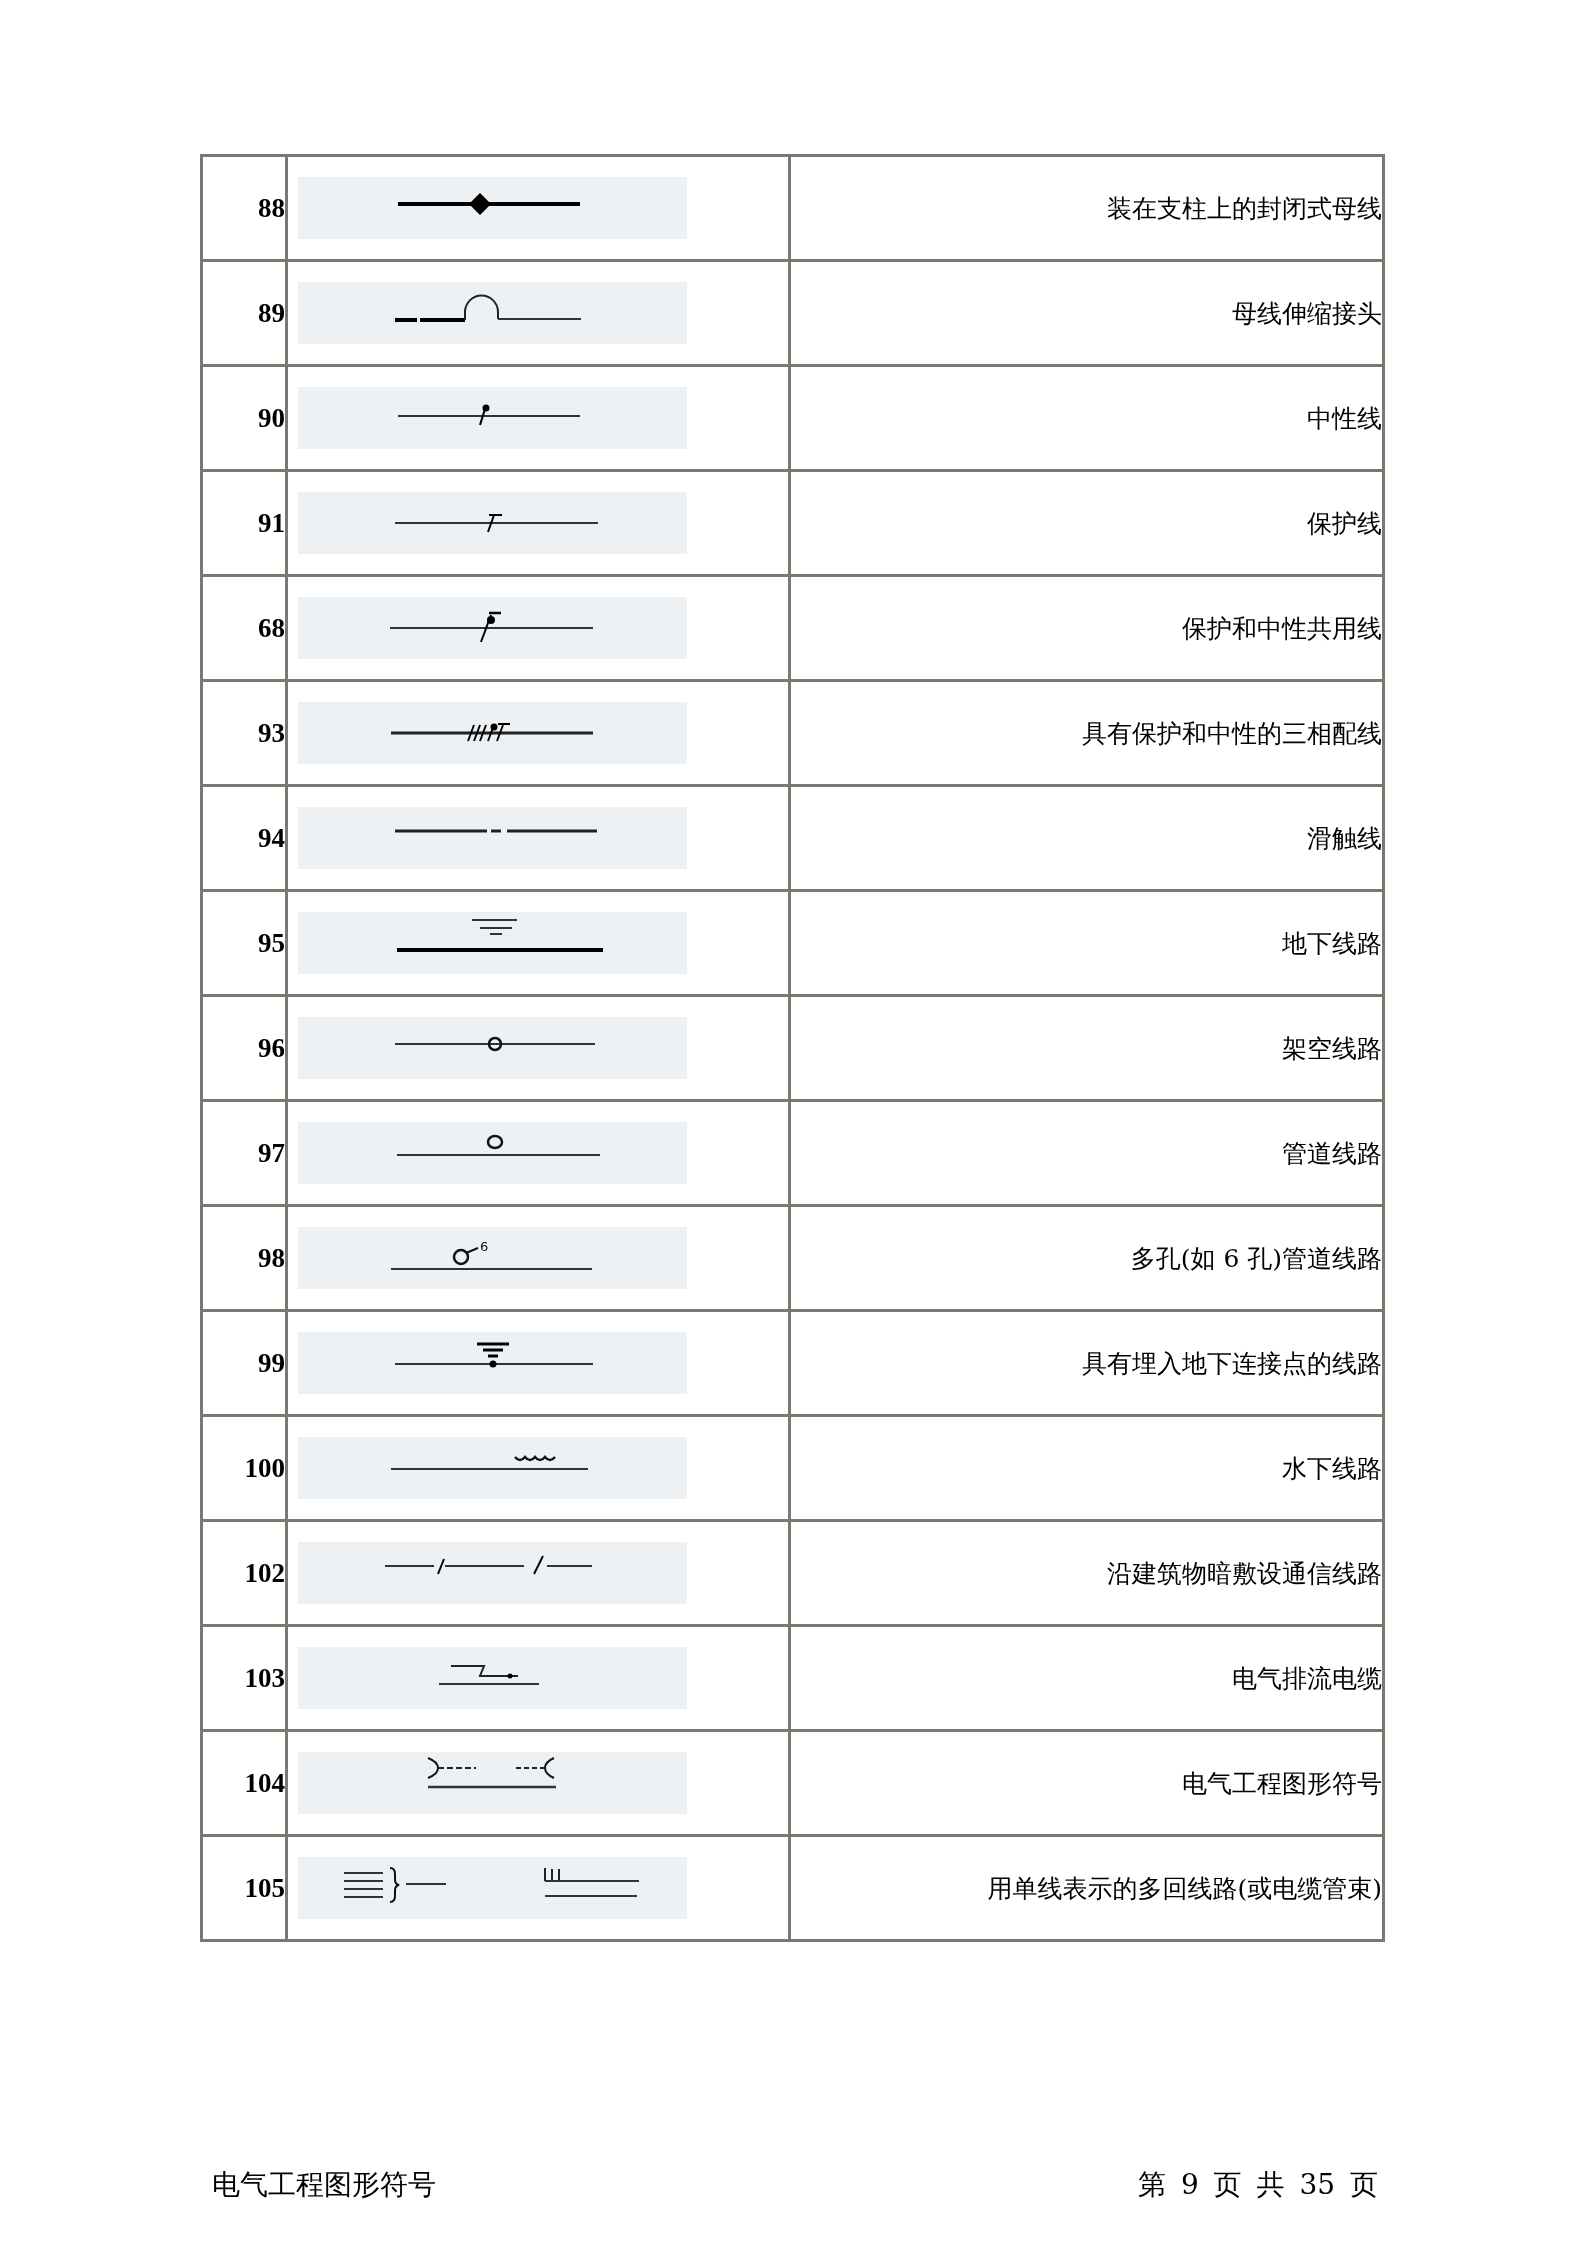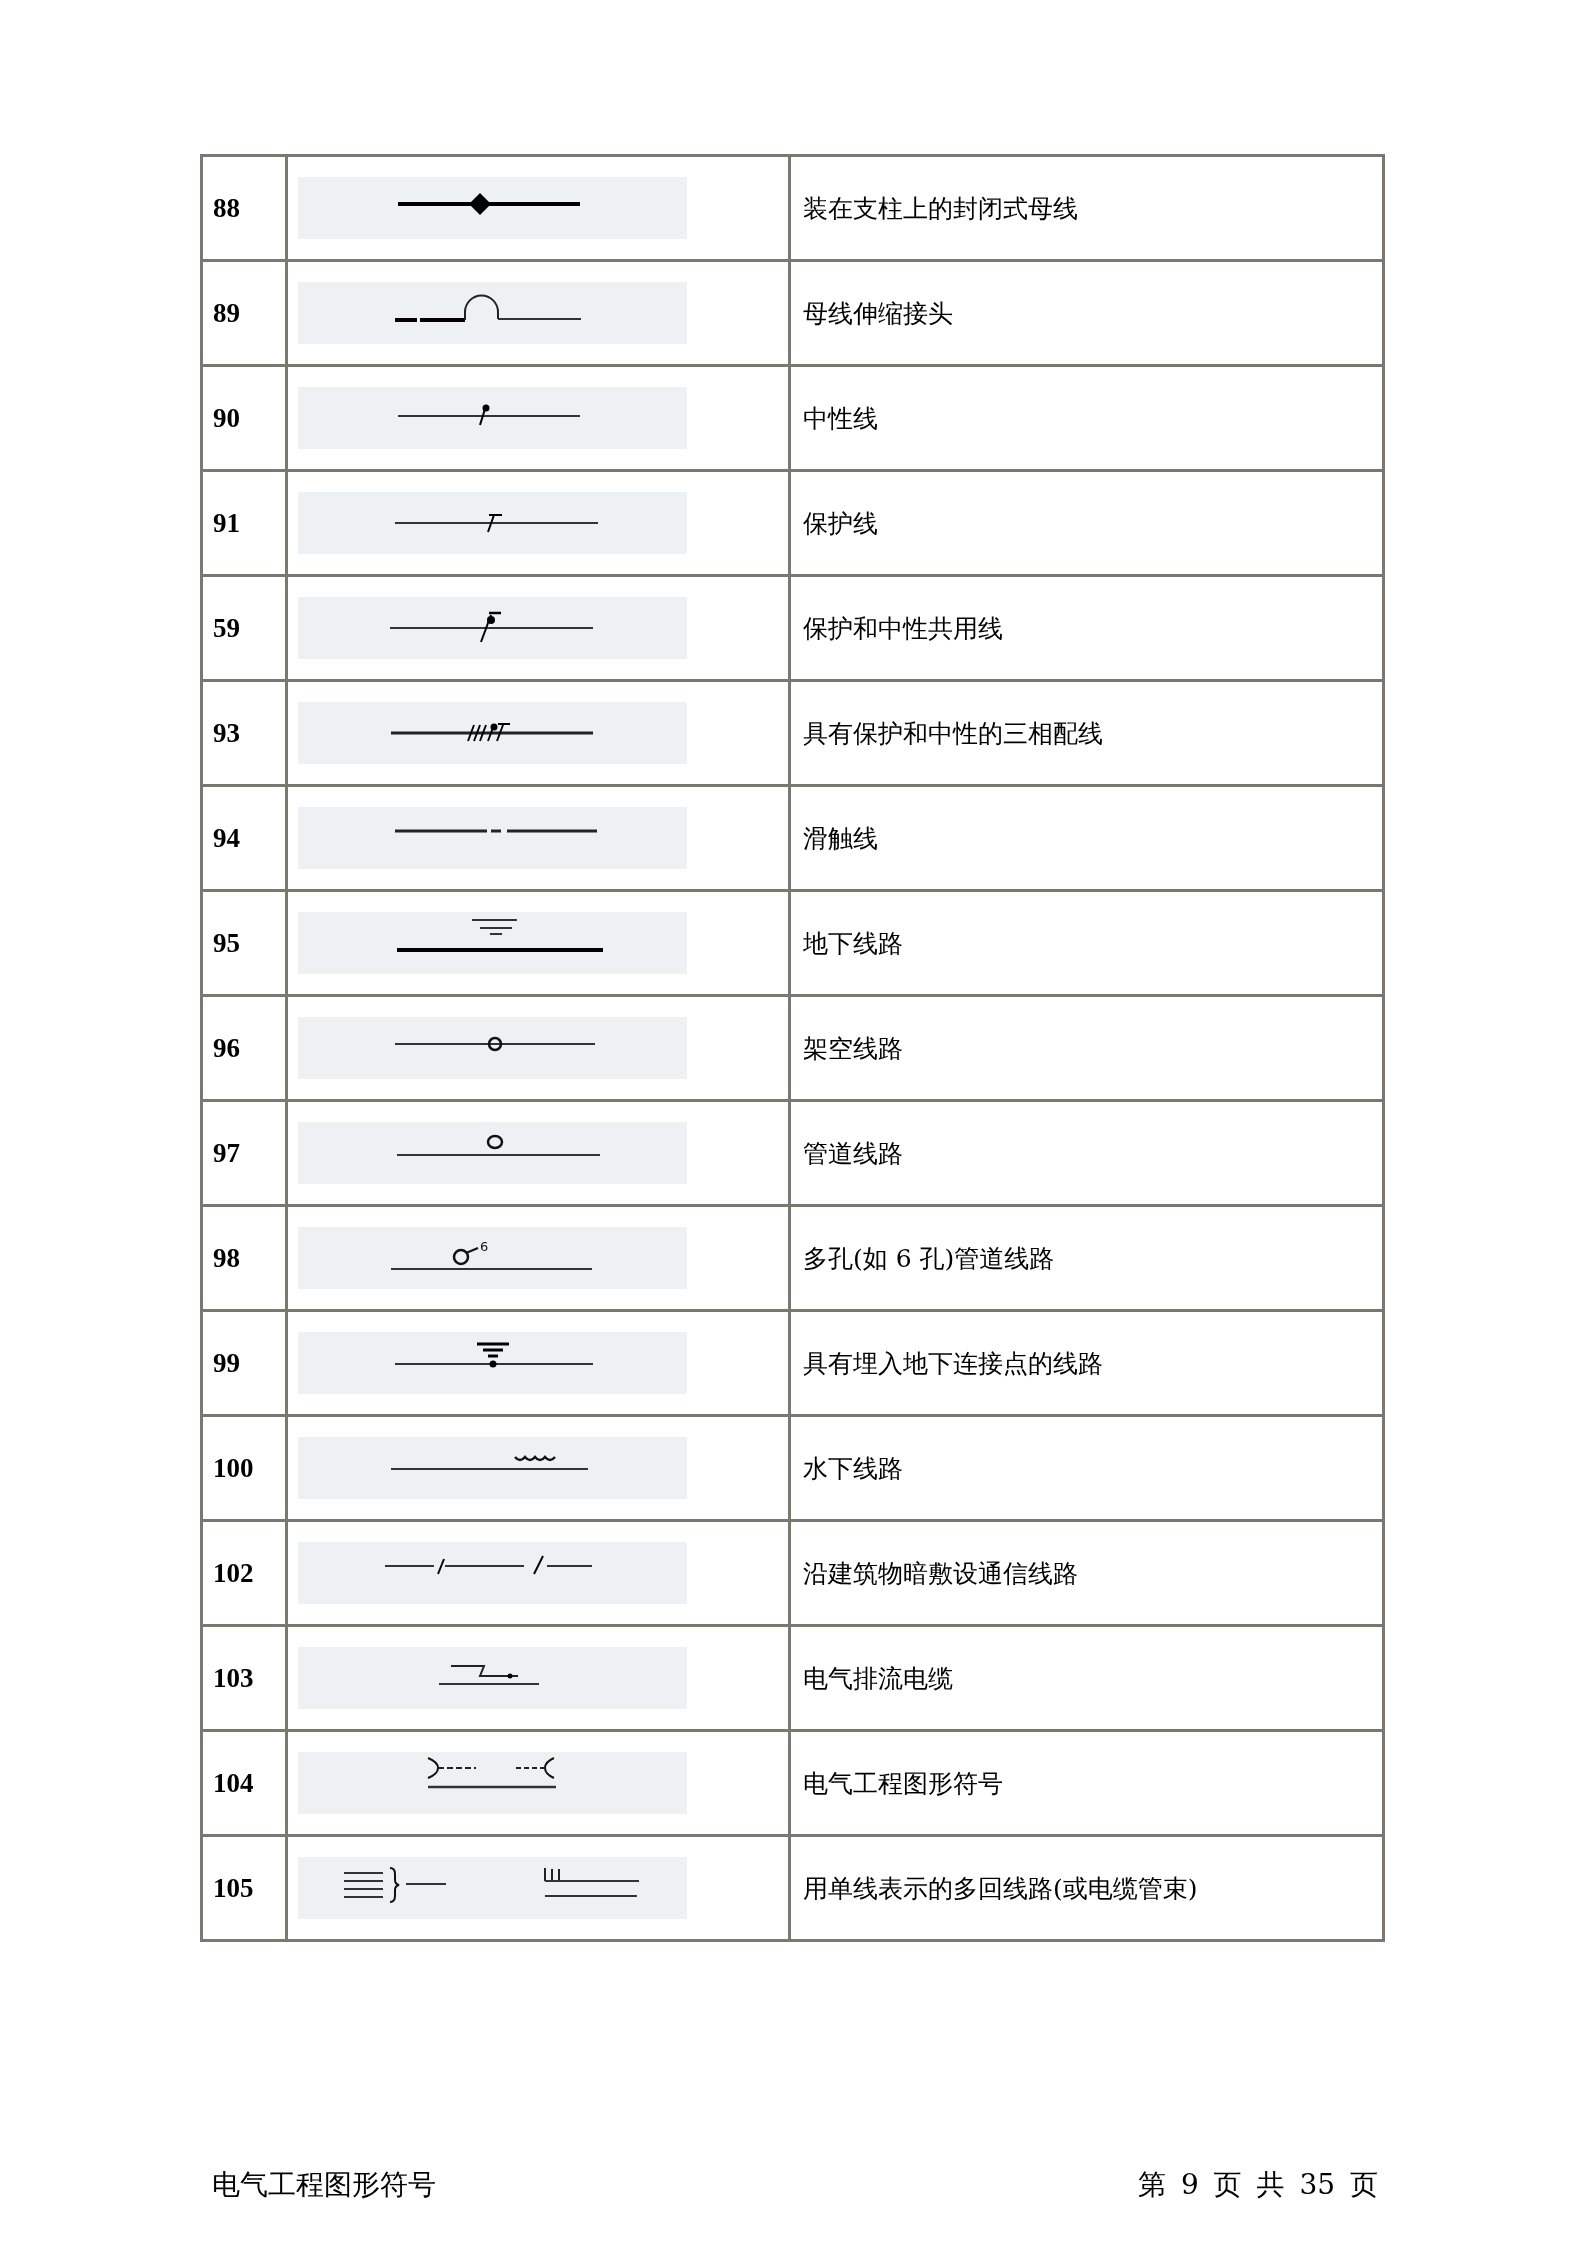--- a/index.html
+++ b/index.html
@@ -1,19 +1,19 @@
 <!DOCTYPE html>
 <html><head>
 <meta charset="utf-8">
 <style>
   html, body { margin: 0; padding: 0; background: #ffffff; }
   body { width: 1587px; height: 2245px; position: relative; overflow: hidden;
          font-family: "DejaVu Serif", "Liberation Serif", serif; color: #000; }
   .sym-table { position: absolute; left: 200px; top: 154px; width: 1182px;
-               border-collapse: collapse; table-layout: fixed; }
+               border-collapse: collapse; table-layout: fixed; text-align: right; }
   .sym-table td { border: 3px solid #7b796f; padding: 0; height: 102px; vertical-align: middle; }
   .col-num { width: 85px; }
   .col-sym { width: 503px; }
   .col-desc { width: 594px; }
   .num { font-family: "Liberation Serif", "DejaVu Serif", serif; font-weight: bold;
          font-size: 27px; padding-left: 10px !important; }
   .desc { font-size: 25px; padding-left: 12px !important; font-weight: 500; }
   .sym-box { margin-left: 10px; width: 389px; height: 62px; background: #eef1f4; position: relative; }
   .sym-box svg { position: absolute; left: 0; top: 0; width: 389px; height: 62px; }
   .footer { position: absolute; top: 2166px; font-size: 28px; font-family: "DejaVu Serif", serif; }
@@ -81,21 +81,21 @@
           <line x1="97" y1="31" x2="300" y2="31" stroke="#333" stroke-width="2"></line>
           <line x1="196" y1="23" x2="190" y2="40" stroke="#000" stroke-width="2"></line>
           <line x1="191" y1="23" x2="204" y2="23" stroke="#000" stroke-width="2"></line>
         </svg>
           </div>
         </td>
       <td class="desc">保护线</td>
     </tr>
 
     <tr>
-      <td class="num">59</td>
+      <td class="num">68</td>
       <td>
           <div class="sym-box">
         <svg viewBox="0 0 389 62">
           <line x1="92" y1="31" x2="295" y2="31" stroke="#333" stroke-width="2"></line>
           <line x1="193" y1="18" x2="183" y2="45" stroke="#000" stroke-width="2"></line>
           <line x1="191" y1="16" x2="203" y2="16" stroke="#000" stroke-width="2.5"></line>
           <circle cx="193" cy="23" r="4" fill="#000"></circle>
         </svg>
           </div>
         </td>

